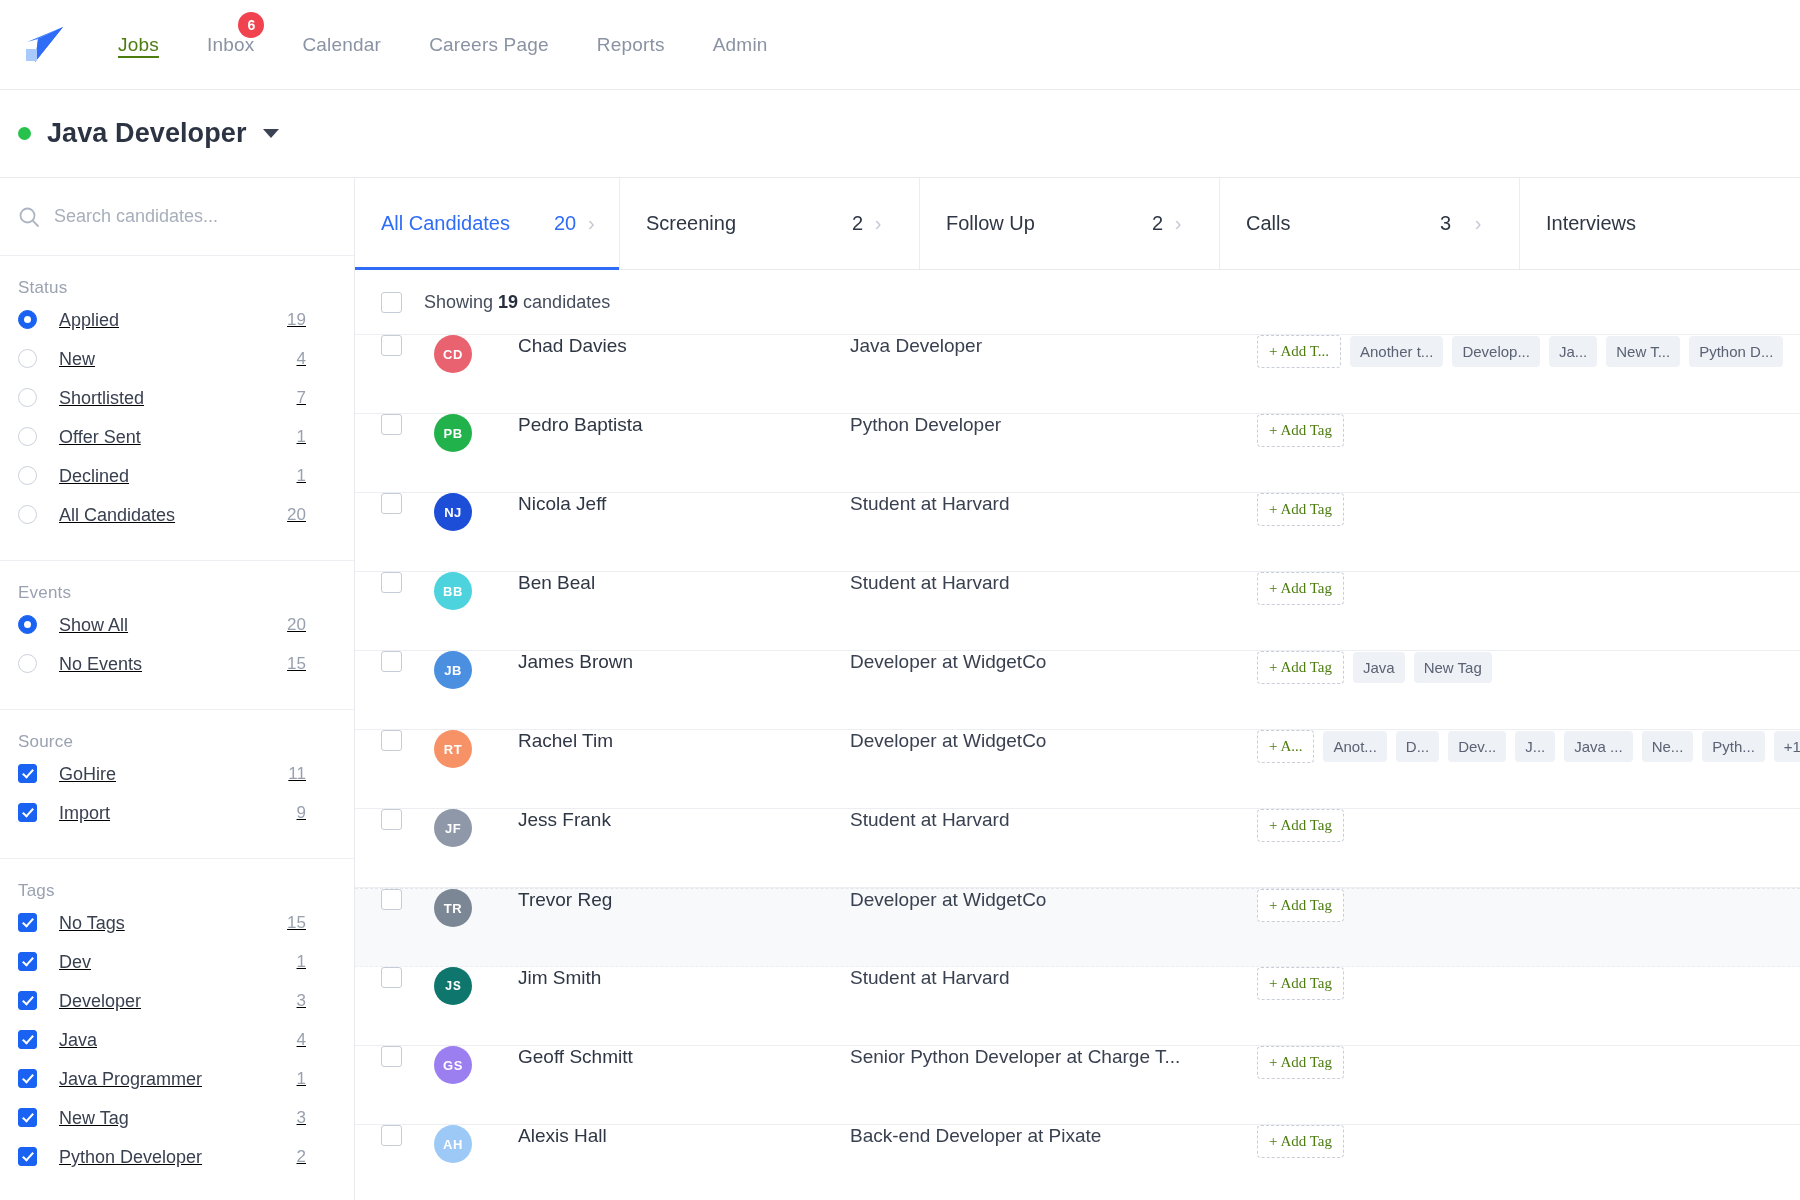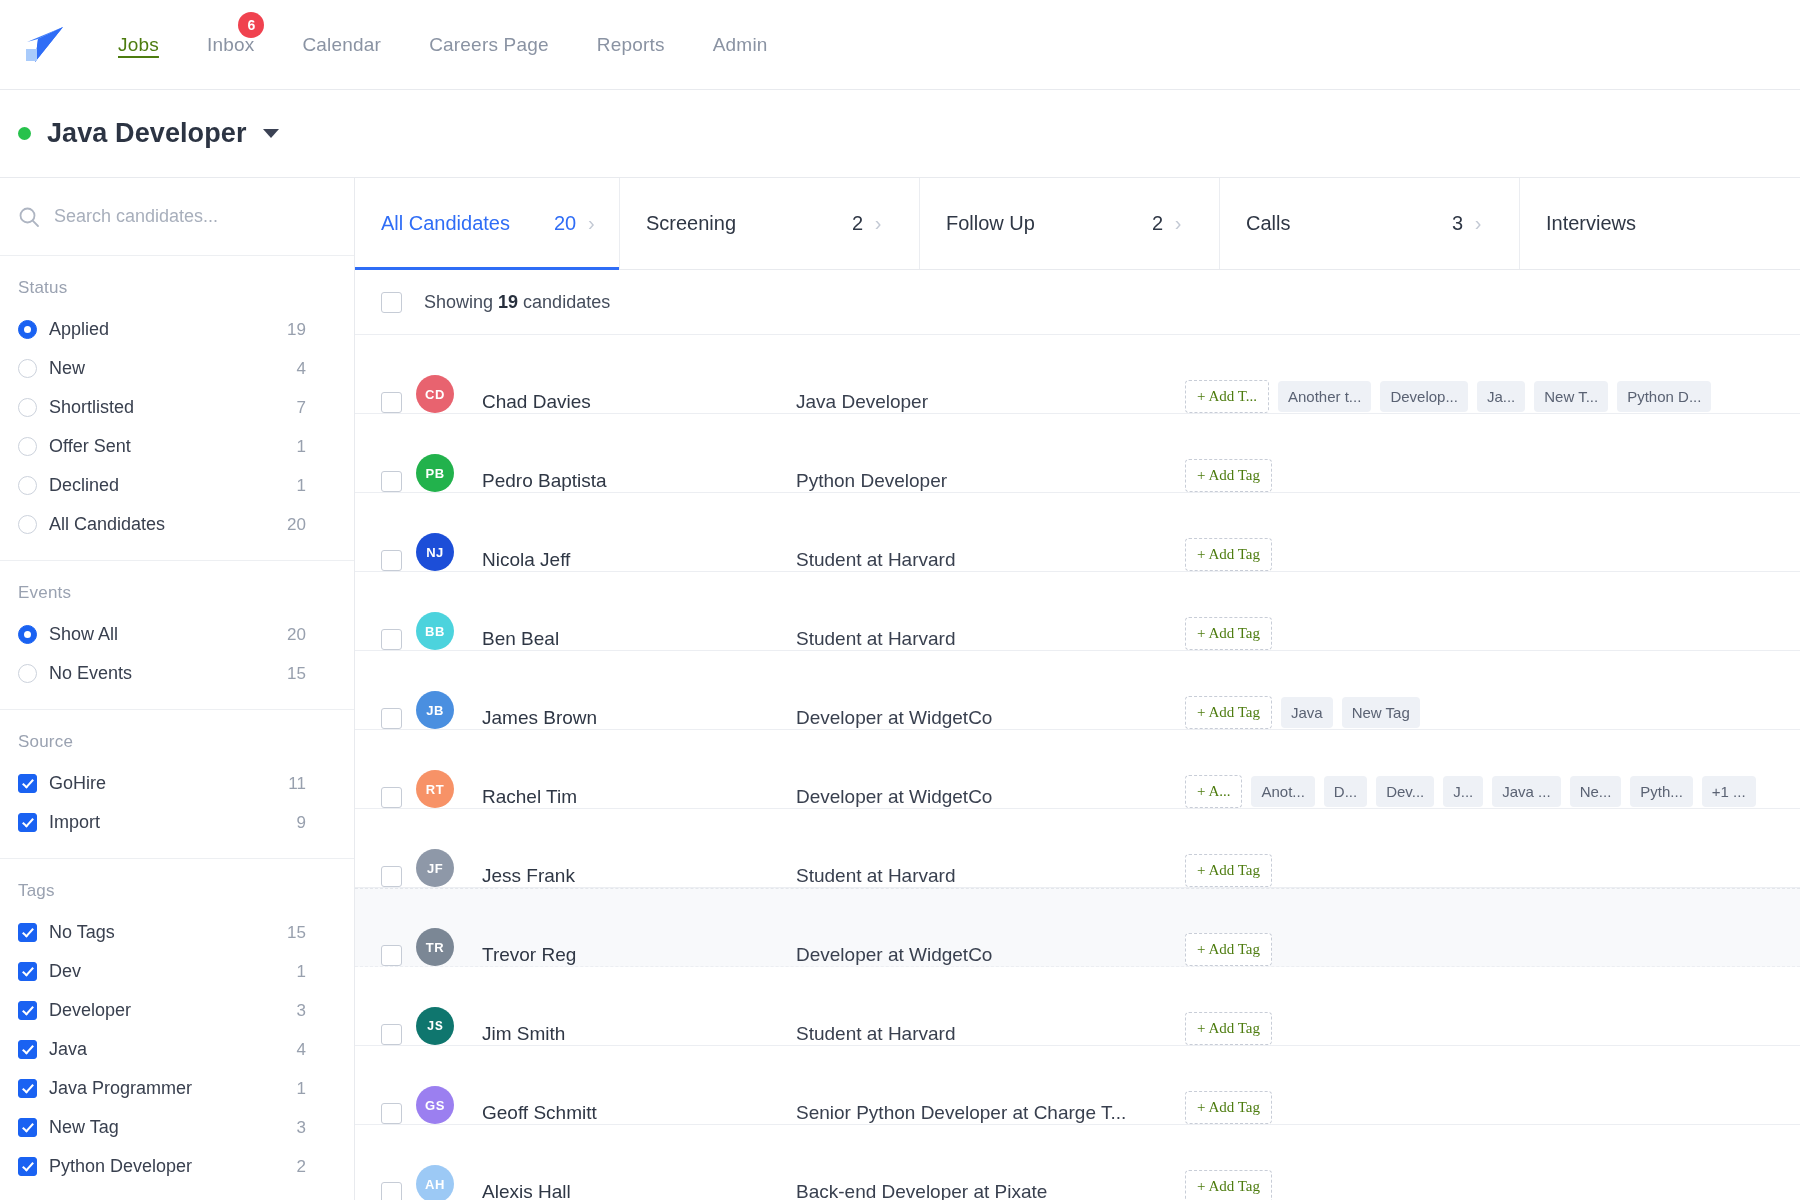--- a/index.html
+++ b/index.html
@@ -113,24 +113,25 @@
 
   .filter-group { padding: 22px 18px 16px 18px; }
   .filter-group + .filter-group { border-top: 1px solid #edeff2; }
   .group-title {
     font-size: 17px;
     color: #9aa2b1;
     margin-bottom: 12px;
     letter-spacing: .2px;
   }
   .filter-row {
-    display: flex; align-items: center;
+    display: flex; align-items: flex-start;
     height: 39px;
     cursor: pointer;
-    gap: 12px;
+    gap: 22px;
+    text-decoration: underline;
   }
   .filter-label {
     font-size: 18px; color: #39404f; flex: 1;
     white-space: nowrap; overflow: hidden; text-overflow: ellipsis;
   }
   .filter-count { font-size: 17px; color: #98a0ae; padding-right: 30px; }
 
   .radio {
     width: 19px; height: 19px; border-radius: 50%;
     border: 1.6px solid #ccd2dc; flex: none;
@@ -204,24 +205,24 @@
     width: 21px; height: 21px; border-radius: 3px;
     border: 1.6px solid #c6ccd6; background: #fff; flex: none;
     cursor: pointer;
   }
   .showing { font-size: 18px; color: #454d5c; }
   .showing b { font-weight: 700; color: #272f3d; }
 
   .rows { flex: 1; overflow: hidden; }
   .row {
     height: 79px;
-    display: flex; align-items: flex-end;
+    display: flex; align-items: flex-start;
     padding-left: 26px;
     border-bottom: 1px solid #eceef2;
-    gap: 14px;
+    gap: 32px;
   }
   .row.highlight { background: #f8f9fb; border-bottom-style: dashed; border-top: 1px dashed #e3e6eb;}
   .avatar {
     width: 38px; height: 38px; border-radius: 50%;
     color: #fff; font-size: 13px; font-weight: 700;
     display: flex; align-items: center; justify-content: center;
     flex: none; letter-spacing: .5px;
   }
   .cand-name {
     width: 300px; flex: none;
@@ -424,21 +425,21 @@
           </div>
           <span class="stage-chevron">›</span>
         </div>
         <div class="stage" style="width: 300px;">
           <div class="inner">
             <span class="stage-name">Follow Up</span>
             <span class="stage-count">2</span>
           </div>
           <span class="stage-chevron">›</span>
         </div>
-        <div class="stage" style="width: 300px;">
+        <div class="stage" style="width: 300px; gap: 12px;">
           <div class="inner">
             <span class="stage-name">Calls</span>
             <span class="stage-count">3</span>
           </div>
           <span class="stage-chevron">›</span>
         </div>
         <div class="stage nobord" style="width: 300px;">
           <div class="inner">
             <span class="stage-name">Interviews</span>
             <span class="stage-count"></span>

